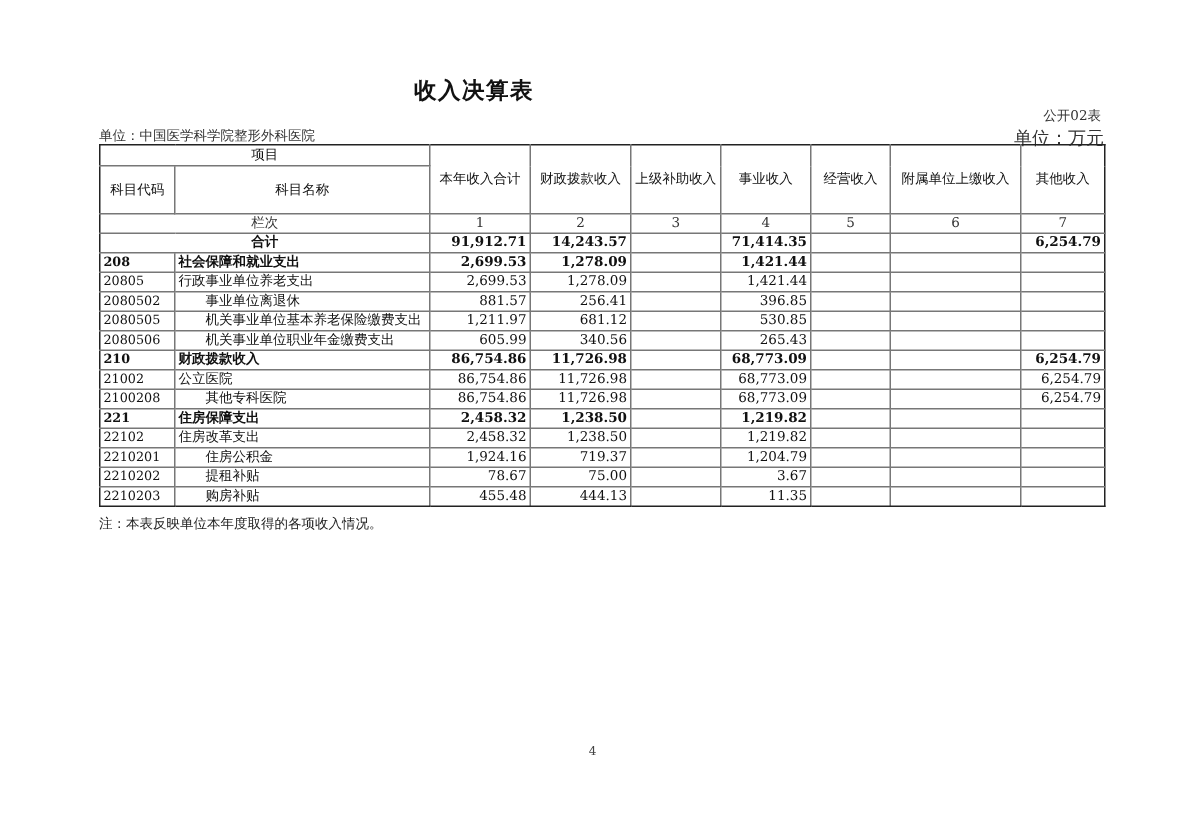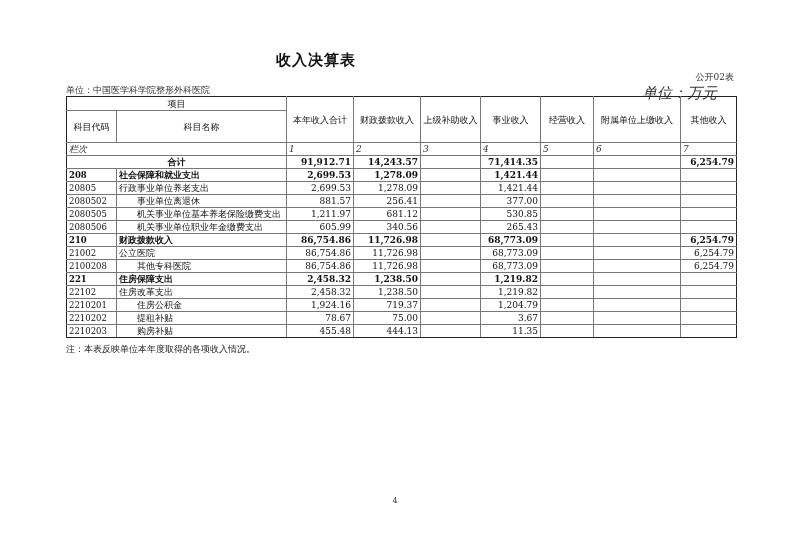--- a/index.html
+++ b/index.html
@@ -2,31 +2,31 @@
 <html><head>
 <meta charset="utf-8">
 <style>
   html, body { margin: 0; padding: 0; background: #ffffff; }
   body { width: 790px; height: 558px; position: relative; overflow: hidden;
          font-family: "DejaVu Serif", "Liberation Serif", serif; color: #111; }
   .title { position: absolute; left: 0; width: 632px; top: 51px; text-align: center;
            font-size: 15px; font-weight: bold; letter-spacing: 1px; }
   .form-code { position: absolute; right: 56px; top: 71px; font-size: 9px; color: #333; }
   .unit-left { position: absolute; left: 66px; top: 84px; font-size: 9px; color: #333; }
-  .unit-right { position: absolute; right: 73px; top: 84px; font-size: 15px; color: #333; font-style: italic; }
+  .unit-right { position: absolute; right: 54px; top: 84px; font-size: 12px; color: #333; }
   table.main { position: absolute; left: 66px; top: 96px; border-collapse: collapse;
                table-layout: fixed; width: 670px; font-size: 9px; }
   table.main td, table.main th { border: 1px solid #777; padding: 0 2px; height: 12px;
                line-height: 12px; white-space: nowrap; overflow: hidden; font-weight: normal; }
   table.main th { text-align: center; font-family: "DejaVu Sans", "Liberation Sans", sans-serif; font-size: 9px; }
   table.main .outer-left { border-left: 1.5px solid #222; }
   table.main .outer-right { border-right: 1.5px solid #222; }
   table.main tr.head-top th { border-top: 1.5px solid #222; height: 13px; }
   table.main tr.head-sub th { height: 31px; }
-  table.main tr.seq td { text-align: left; color: #333; font-style: italic; }
+  table.main tr.seq td { text-align: center; color: #333; }
   table.main tr.total td { border-top: 1.5px solid #222; }
   table.main tr.last td { border-bottom: 1.5px solid #222; }
   td.num { text-align: right; }
   td.code { text-align: left; font-size: 8.5px; }
   td.name { text-align: left; }
   td.name.indent { padding-left: 20px; }
   tr.bold td { font-weight: bold; }
   tr.total td.name { text-align: center; }
   .note { position: absolute; left: 66px; top: 343px; font-size: 9px; color: #222; }
   .page-no { position: absolute; left: 0; width: 790px; top: 496px; text-align: center; font-size: 8px; color: #444; }
@@ -109,21 +109,21 @@
         <td class="num"></td>
         <td class="num"></td>
         <td class="num outer-right"></td>
       </tr>
       <tr>
         <td class="code outer-left">2080502</td>
         <td class="name indent">事业单位离退休</td>
         <td class="num">881.57</td>
         <td class="num">256.41</td>
         <td class="num"></td>
-        <td class="num">377.00</td>
+        <td class="num">396.85</td>
         <td class="num"></td>
         <td class="num"></td>
         <td class="num outer-right"></td>
       </tr>
       <tr>
         <td class="code outer-left">2080505</td>
         <td class="name indent">机关事业单位基本养老保险缴费支出</td>
         <td class="num">1,211.97</td>
         <td class="num">681.12</td>
         <td class="num"></td>

